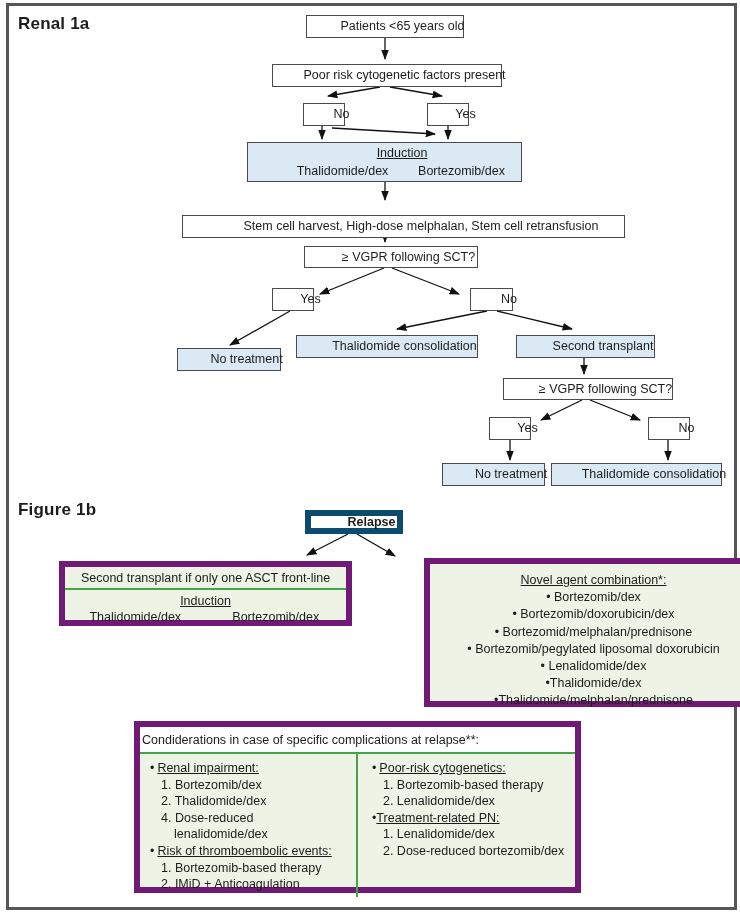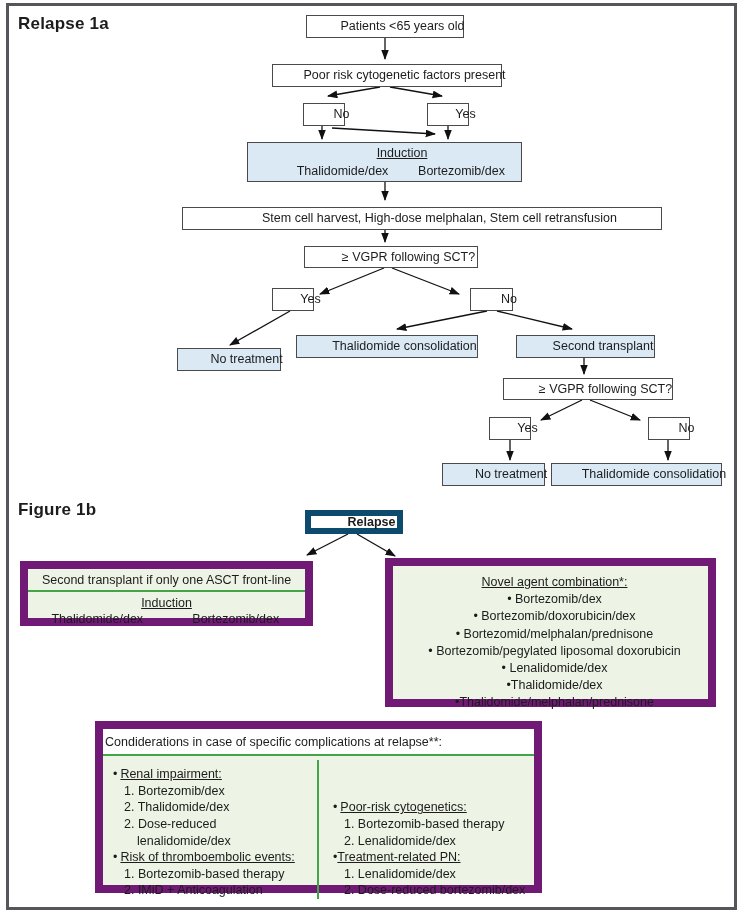--- a/index.html
+++ b/index.html
@@ -10,29 +10,29 @@
   .figlabel { position: absolute; font-weight: bold; font-size: 17px; letter-spacing: .2px; }
   .box { position: absolute; display: flex; align-items: center; justify-content: center;
          border: 1.6px solid #4a4a4e; background: #fff; font-size: 12.5px; line-height: 1.15;
          text-align: center; white-space: nowrap; padding-left: 35px; }
   .blue { background: #dbe9f5; }
   .bold { font-weight: bold; }
   .u { text-decoration: underline; }
   .col { flex-direction: column; justify-content: center; gap: 3px; }
   .row2 { display: flex; width: 100%; }
   .row2 span { flex: 1; text-align: center; }
-  .gpanel { position: absolute; border: 8px solid #701a75; background: #edf3e5; font-size: 12.5px; }
+  .gpanel { position: absolute; border: 6px solid #701a75; background: #edf3e5; font-size: 12.5px; margin-left: 39px; }
   .gheader { display: flex; align-items: center; justify-content: center; height: 23px;
              border-bottom: 2px solid #43a546; white-space: nowrap; }
   .lb-body { display: flex; flex-direction: column; justify-content: center; height: 38px; gap: 2px; text-align: center; }
   .novel { padding: 8px 13px 0 21px; text-align: center; }
   .novel .line { line-height: 17.2px; white-space: nowrap; }
   .cons-header { display: flex; align-items: center; height: 27px; background: #fff;
                  border-bottom: 2px solid #43a546; padding-left: 2px; white-space: nowrap; }
-  .cons-cols { display: flex; height: 143px; align-items: flex-end; }
+  .cons-cols { display: flex; height: 143px; }
   .cons-col { padding: 6px 0 0 10px; text-align: left; }
   .cons-col.left { width: 222px; border-right: 2px solid #43a546; }
   .cons-col.right { width: 221px; padding-left: 14px; }
   .cons-col .line { line-height: 16.6px; white-space: nowrap; }
   .cons-col .line.num { padding-left: 11px; }
   .cons-col .line.cont { padding-left: 24px; }
   .cons-col .b { margin-right: 3px; }
 </style>
 </head>
 <body>
@@ -63,38 +63,38 @@
       <line x1="584" y1="358" x2="584" y2="374" marker-end="url(#ah)"></line>
       <line x1="582" y1="400" x2="541" y2="420" marker-end="url(#ah)"></line>
       <line x1="590" y1="400" x2="640" y2="420" marker-end="url(#ah)"></line>
       <line x1="510" y1="440" x2="510" y2="460" marker-end="url(#ah)"></line>
       <line x1="668" y1="440" x2="668" y2="460" marker-end="url(#ah)"></line>
       <line x1="348" y1="534" x2="307" y2="555" marker-end="url(#ah)"></line>
       <line x1="357" y1="534" x2="395" y2="556" marker-end="url(#ah)"></line>
     </g>
   </svg>
 
-  <div class="figlabel" style="left:18px;top:14px">Relapse 1a</div>
+  <div class="figlabel" style="left:18px;top:14px">Renal 1a</div>
 
   <div class="box" style="left:306px;top:15px;width:158px;height:23px">Patients &lt;65 years old</div>
 
   <div class="box" style="left:272px;top:64px;width:230px;height:23px">Poor risk cytogenetic factors present</div>
 
   <div class="box" style="left:303px;top:103px;width:42px;height:23px">No</div>
   <div class="box" style="left:427px;top:103px;width:42px;height:23px">Yes</div>
 
   <div class="box blue col" style="left:247px;top:142px;width:275px;height:40px">
     <div class="u">Induction</div>
     <div class="row2">
       <span>Thalidomide/dex</span>
       <span>Bortezomib/dex</span>
     </div>
   </div>
 
-  <div class="box" style="left:182px;top:207px;width:480px;height:23px">Stem cell harvest, High-dose melphalan, Stem cell retransfusion</div>
+  <div class="box" style="left:182px;top:215px;width:443px;height:23px">Stem cell harvest, High-dose melphalan, Stem cell retransfusion</div>
 
   <div class="box" style="left:304px;top:246px;width:174px;height:22px">≥ VGPR following SCT?</div>
 
   <div class="box" style="left:272px;top:288px;width:42px;height:23px">Yes</div>
   <div class="box" style="left:470px;top:288px;width:43px;height:23px">No</div>
 
   <div class="box blue" style="left:177px;top:348px;width:104px;height:23px">No treatment</div>
   <div class="box blue" style="left:296px;top:335px;width:182px;height:23px">Thalidomide consolidation</div>
   <div class="box blue" style="left:516px;top:335px;width:139px;height:23px">Second transplant</div>
 
@@ -132,21 +132,21 @@
     <div class="line">•Thalidomide/melphalan/prednisone</div>
   </div>
 
   <div class="gpanel" style="left:95px;top:721px;width:447px;height:172px">
     <div class="cons-header">Condiderations in case of specific complications at relapse**:</div>
     <div class="cons-cols">
       <div class="cons-col left">
         <div class="line"><span class="b">•</span><span class="u">Renal impairment:</span></div>
         <div class="line num">1. Bortezomib/dex</div>
         <div class="line num">2. Thalidomide/dex</div>
-        <div class="line num">2. Dose-reduced</div>
+        <div class="line num">4. Dose-reduced</div>
         <div class="line cont">lenalidomide/dex</div>
         <div class="line"><span class="b">•</span><span class="u">Risk of thromboembolic events:</span></div>
         <div class="line num">1. Bortezomib-based therapy</div>
         <div class="line num">2. IMiD + Anticoagulation</div>
       </div>
       <div class="cons-col right">
         <div class="line"><span class="b">•</span><span class="u">Poor-risk cytogenetics:</span></div>
         <div class="line num">1. Bortezomib-based therapy</div>
         <div class="line num">2. Lenalidomide/dex</div>
         <div class="line"><span class="b" style="margin-right:0">•</span><span class="u">Treatment-related PN:</span></div>

